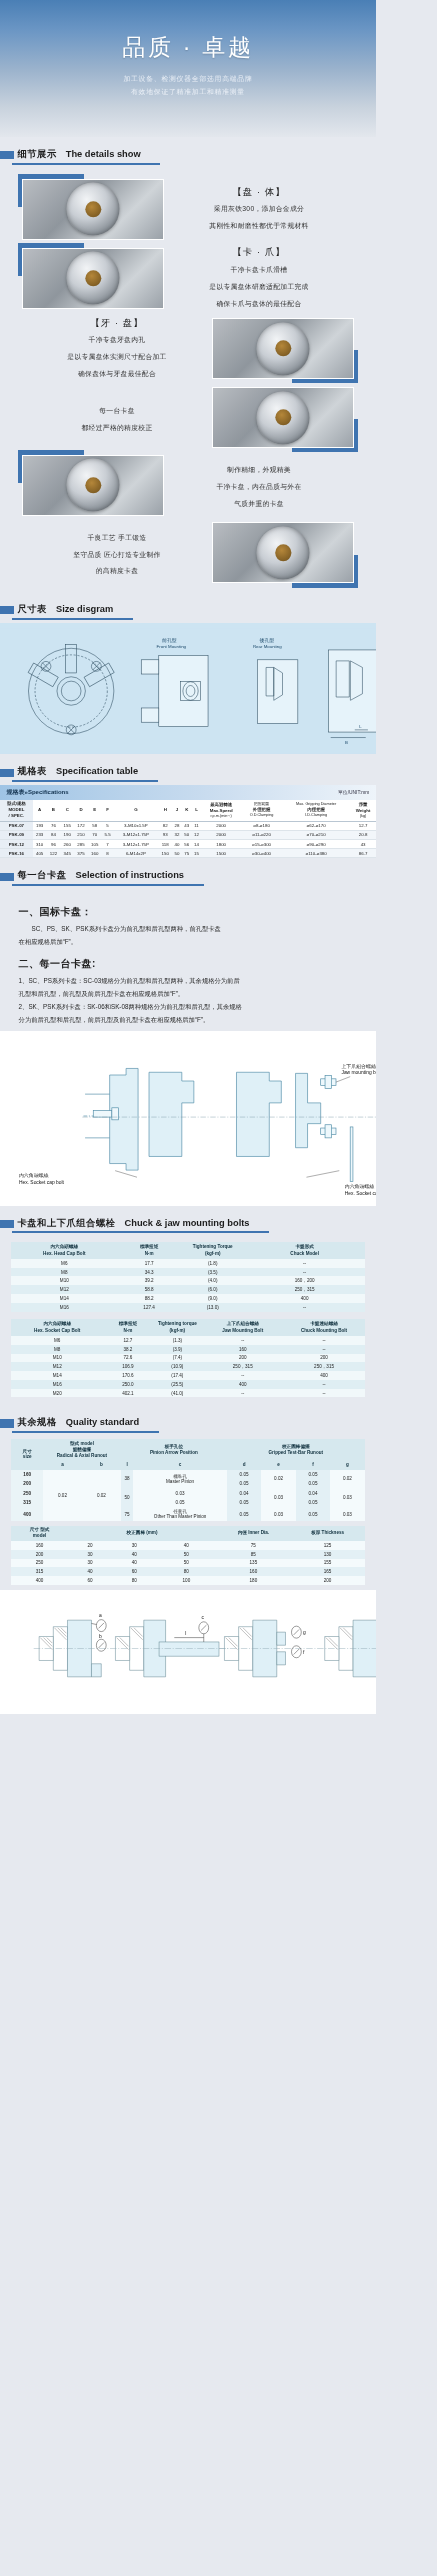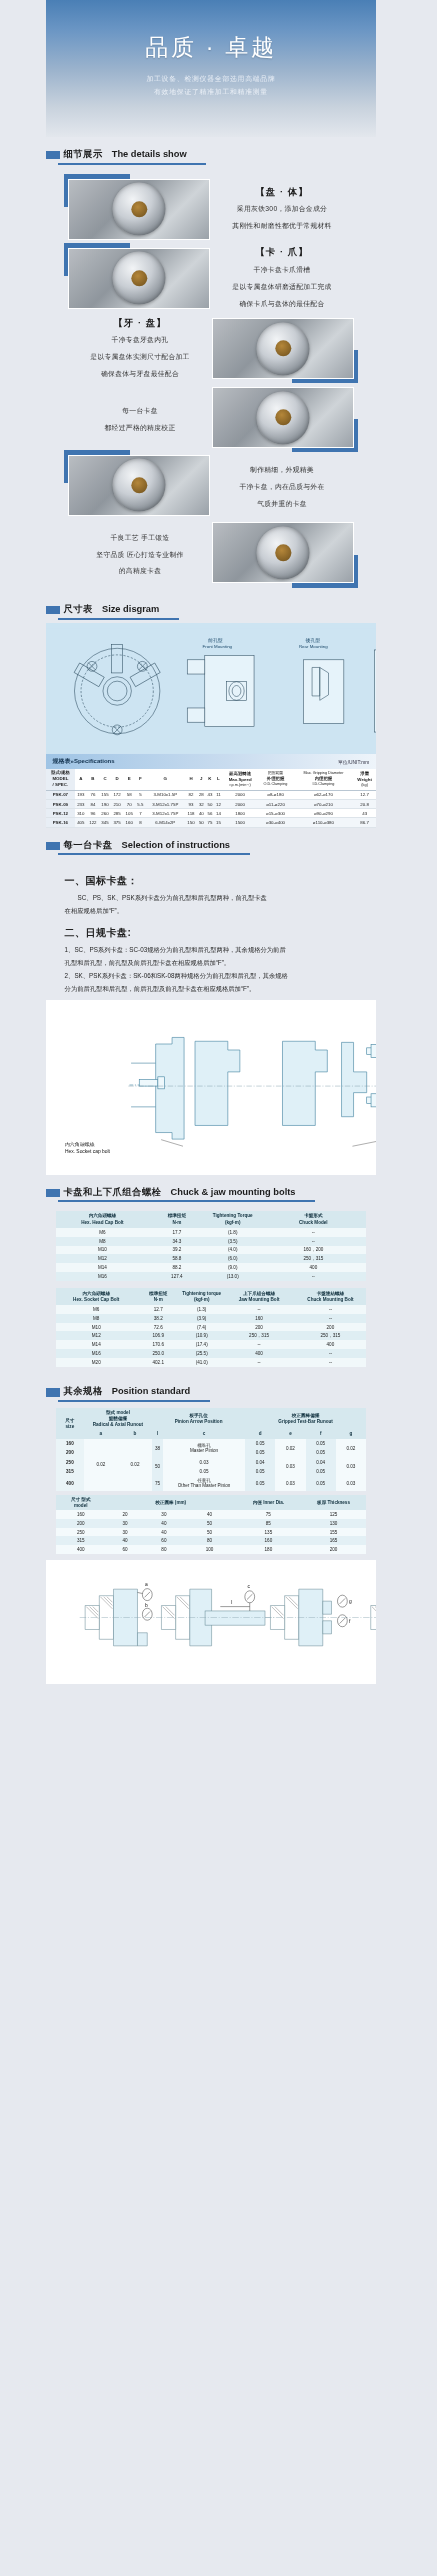--- a/index.html
+++ b/index.html
@@ -2,21 +2,21 @@
 <html style="font-size:8.8px"><head>
 <meta charset="utf-8">
 <style>
   * { box-sizing: border-box; margin: 0; padding: 0; }
   body {
     width: 438px;
     font-family: "Liberation Sans", "DejaVu Sans", sans-serif;
     background: #e6e9ef;
     color: #222;
   }
-  .page { width: 376px; position: relative; overflow: hidden; padding-left: 46px; }
+  .page { width: 376px; position: relative; overflow: hidden; }
 
   
   .hero {
     height: 137px;
     background: linear-gradient(to bottom, #4a7fb5 0%, #6b96c4 22%, #9db4cd 52%, #c8d2dd 78%, #e3e7ed 100%);
     display: flex; flex-direction: column;
     align-items: center; justify-content: flex-start;
     padding-top: 32px;
     position: relative;
   }
@@ -80,21 +80,21 @@
     background: radial-gradient(circle at 38% 32%, #f2f4f6 0%, #c9ced4 40%, #8d949b 72%, #5f666d 100%);
     box-shadow: inset 0 0 5.5px rgba(0,0,0,.35), 0 1.1px 3.3px rgba(0,0,0,.3);
   }
   .chuck::after {
     content:''; position:absolute; left:50%; top:50%;
     transform:translate(-50%,-50%);
     width:16.4px; height:16.4px; border-radius:50%;
     background: radial-gradient(circle at 40% 35%, #b5873a, #6d4f1c);
   }
   .dtext { flex: 1; text-align: center; padding: 0 9.8px; }
-  .dtext .ttl { font-size: 9.3px; font-weight: 700; color: #1a1a1a; letter-spacing: 1.1px; text-align: center; }
+  .dtext .ttl { font-size: 9.3px; font-weight: 400; color: #1a1a1a; letter-spacing: 1.1px; text-align: center; }
   .dtext .line { font-size: 6.8px; color: #333; line-height: 2; margin-top: 3.3px; letter-spacing: 0.3px; }
 
   
   .diagram-wrap { background: #cde4f2; padding: 5.5px 0 0; }
   .svgbox { display:block; margin: 0 auto; }
 
   
   .table-block { background: #fff; padding: 0; margin: 0; }
   .tbl-title {
     background: linear-gradient(to right,#9fc4e5,#c9dcef 55%, #eef4fa 100%);
@@ -322,20 +322,27 @@
         <text x="722" y="46" fill="#1d4a6b" stroke="none">F</text>
       </g>
 
       <text x="296" y="26" font-size="9" fill="#1d4a6b" font-family="Liberation Sans,sans-serif">前孔型</text>
       <text x="286" y="37" font-size="8" fill="#1d4a6b" font-family="Liberation Sans,sans-serif">Front Mounting</text>
       <text x="474" y="26" font-size="9" fill="#1d4a6b" font-family="Liberation Sans,sans-serif">後孔型</text>
       <text x="462" y="37" font-size="8" fill="#1d4a6b" font-family="Liberation Sans,sans-serif">Rear Mounting</text>
     </svg>
   </div>
 
+  <div class="sec-head">
+    <span class="tab"></span>
+    <span class="labels">
+      <span class="cn">规格表</span>
+      <span class="en">Specification table</span>
+    </span>
+  </div>
 
   <div class="table-block">
     <div class="tbl-title">
       <span>
         <span>规格表</span><span>»</span><span>Specifications</span>
       </span>
       <span class="unit">單位/UNIT:mm</span>
     </div>
     <table class="spec">
       <thead>
@@ -460,21 +467,21 @@
     <span class="labels">
       <span class="cn">每一台卡盘</span>
       <span class="en">Selection of instructions</span>
     </span>
   </div>
 
   <div class="instr">
     <h4>一、国标卡盘：</h4>
     <p class="ind">SC、PS、SK、PSK系列卡盘分为前孔型和后孔型两种，前孔型卡盘</p>
     <p>在相应规格后加“F”。</p>
-    <h4>二、日规卡盘:</h4>
+    <h4>二、每一台卡盘:</h4>
     <p>1、SC、PS系列卡盘：SC-03规格分为前孔型和后孔型两种，其余规格分为前后</p>
     <p>孔型和后孔型，前孔型及前后孔型卡盘在相应规格后加“F”。</p>
     <p>2、SK、PSK系列卡盘：SK-06和SK-08两种规格分为前孔型和后孔型，其余规格</p>
     <p>分为前后孔型和后孔型，前后孔型及前孔型卡盘在相应规格后加“F”。</p>
   </div>
 
 
   <div class="install">
     <svg width="438" height="164" viewBox="0 0 800 300">
       <rect x="0" y="0" width="800" height="300" fill="#ffffff"></rect>
@@ -665,21 +672,21 @@
           <td>--</td>
         </tr>
       </tbody>
     </table>
   </div>
 
   <div class="sec-head">
     <span class="tab"></span>
     <span class="labels">
       <span class="cn">其余规格</span>
-      <span class="en">Position  standard</span>
+      <span class="en">Quality  standard</span>
     </span>
   </div>
 
   <table class="qual">
     <thead>
       <tr>
         <th rowspan="2" style="width:9%">
           <span>尺寸</span><br>
           <span>size</span>
         </th>

